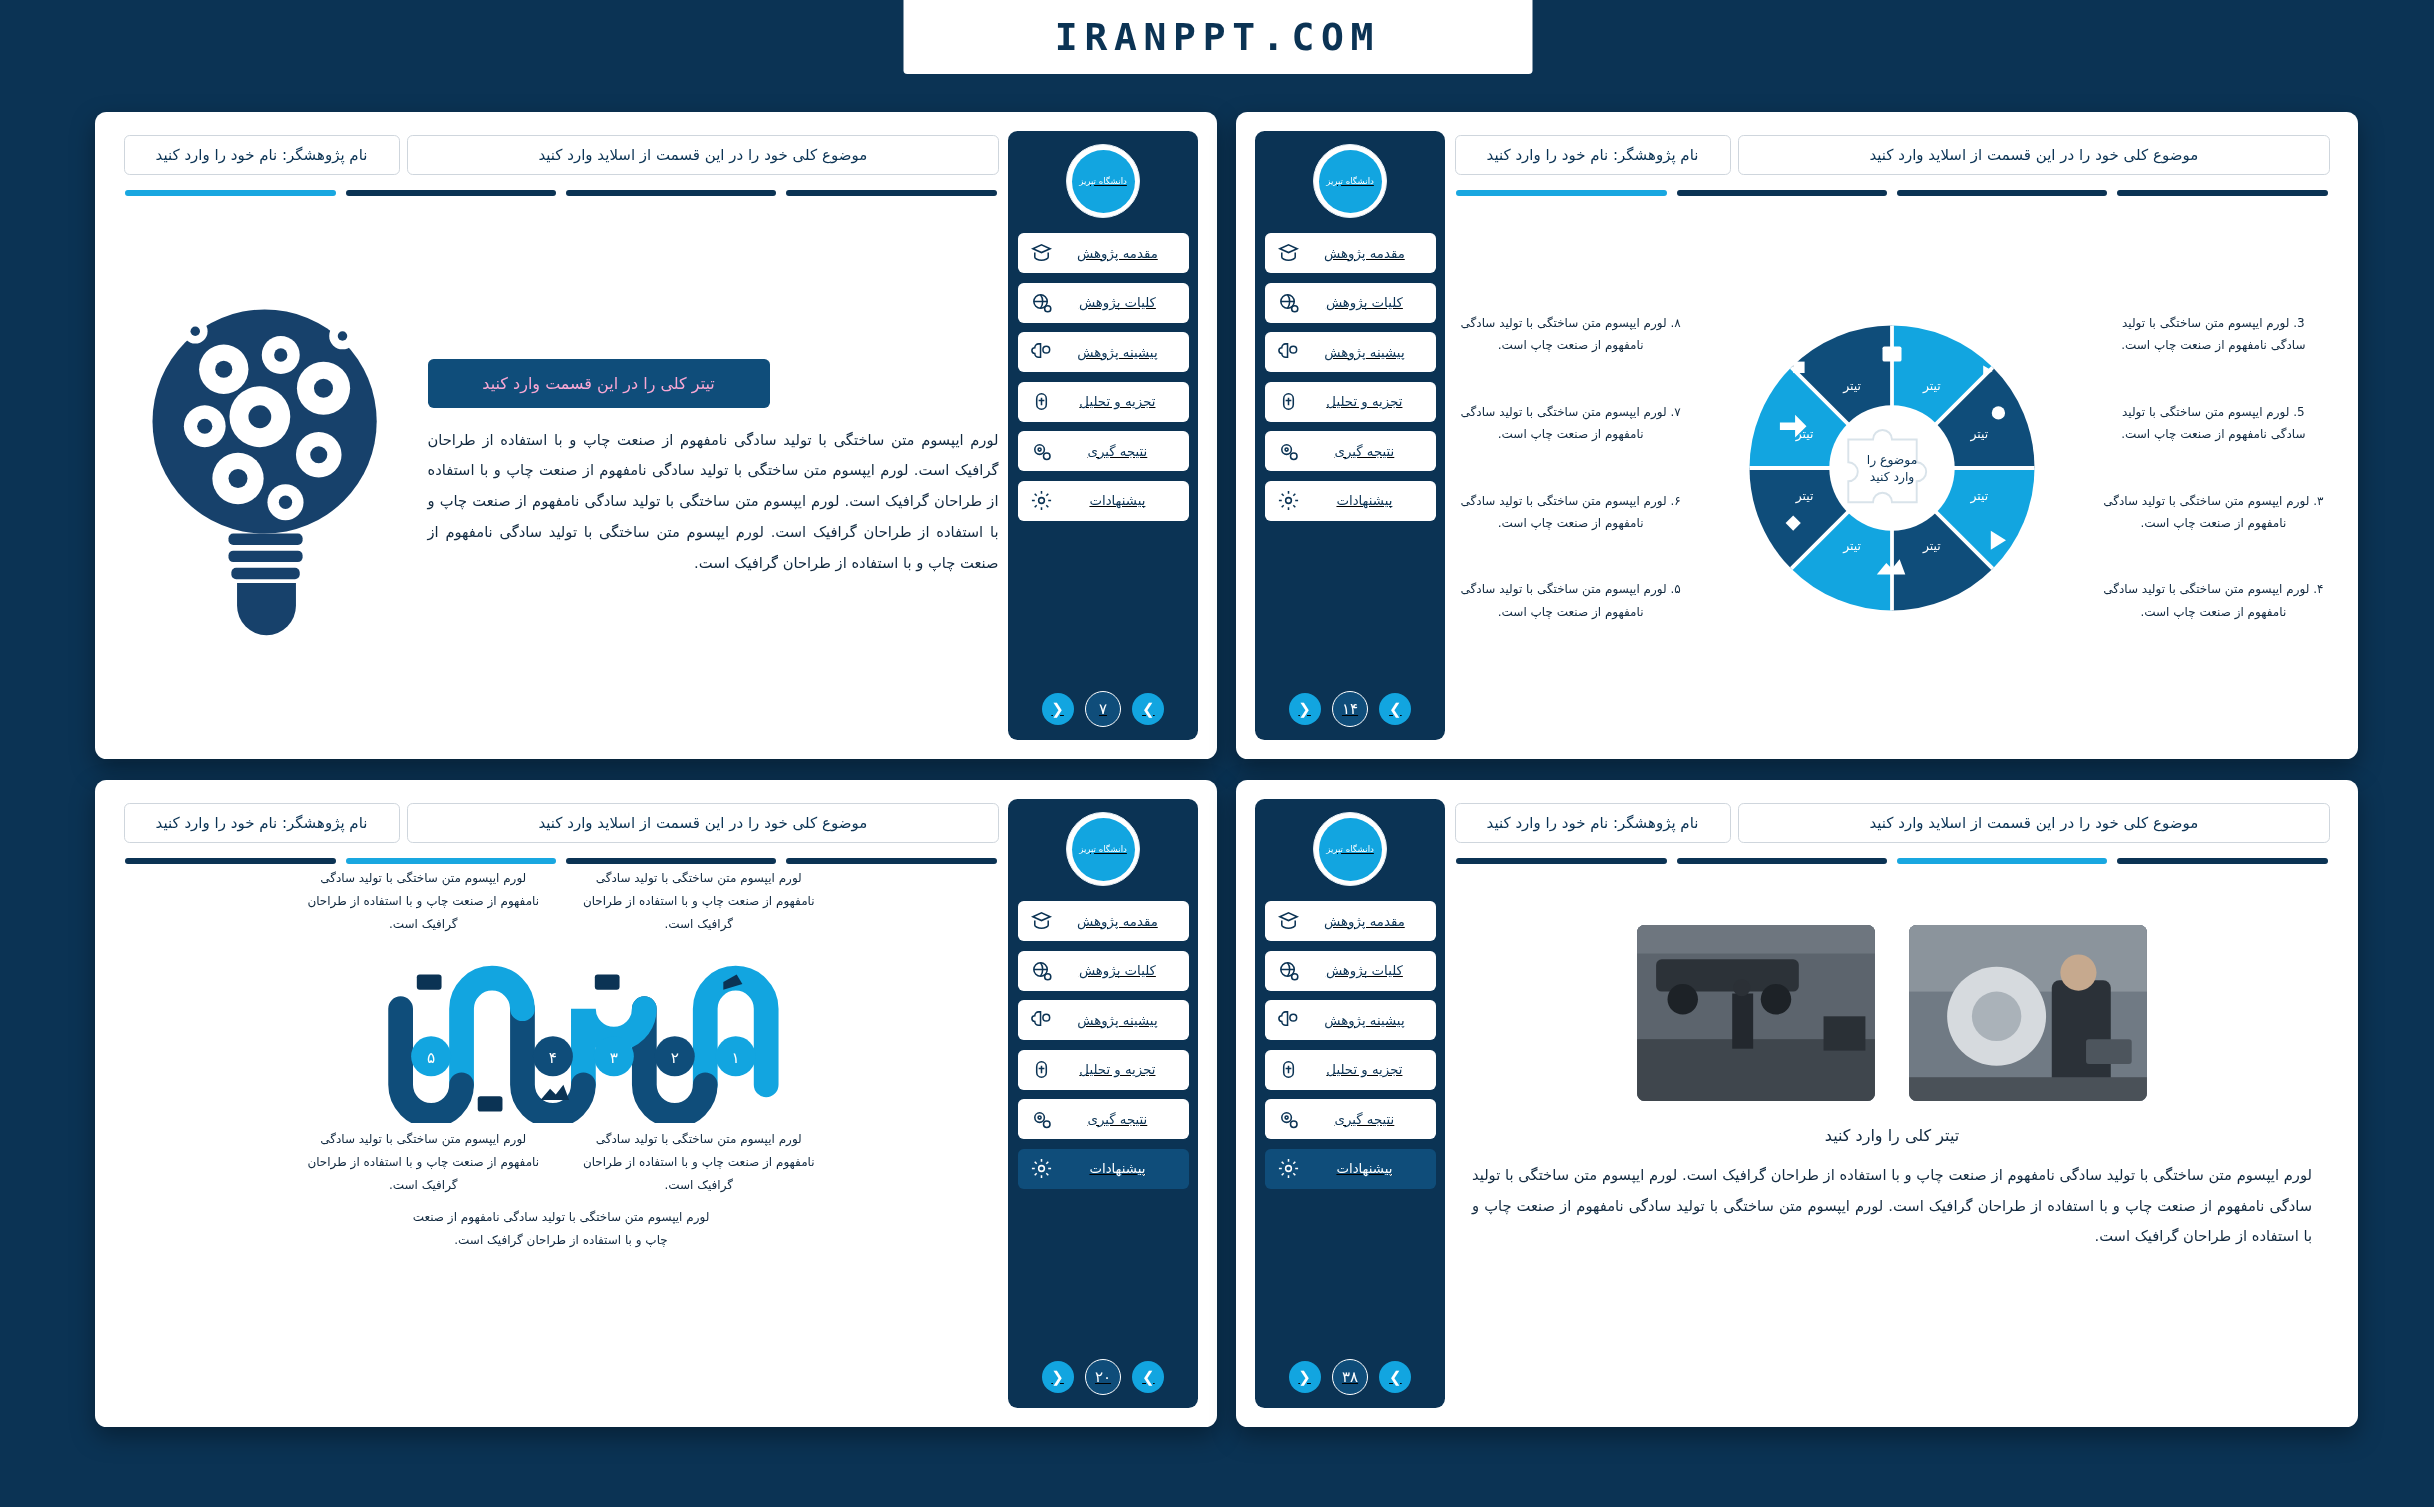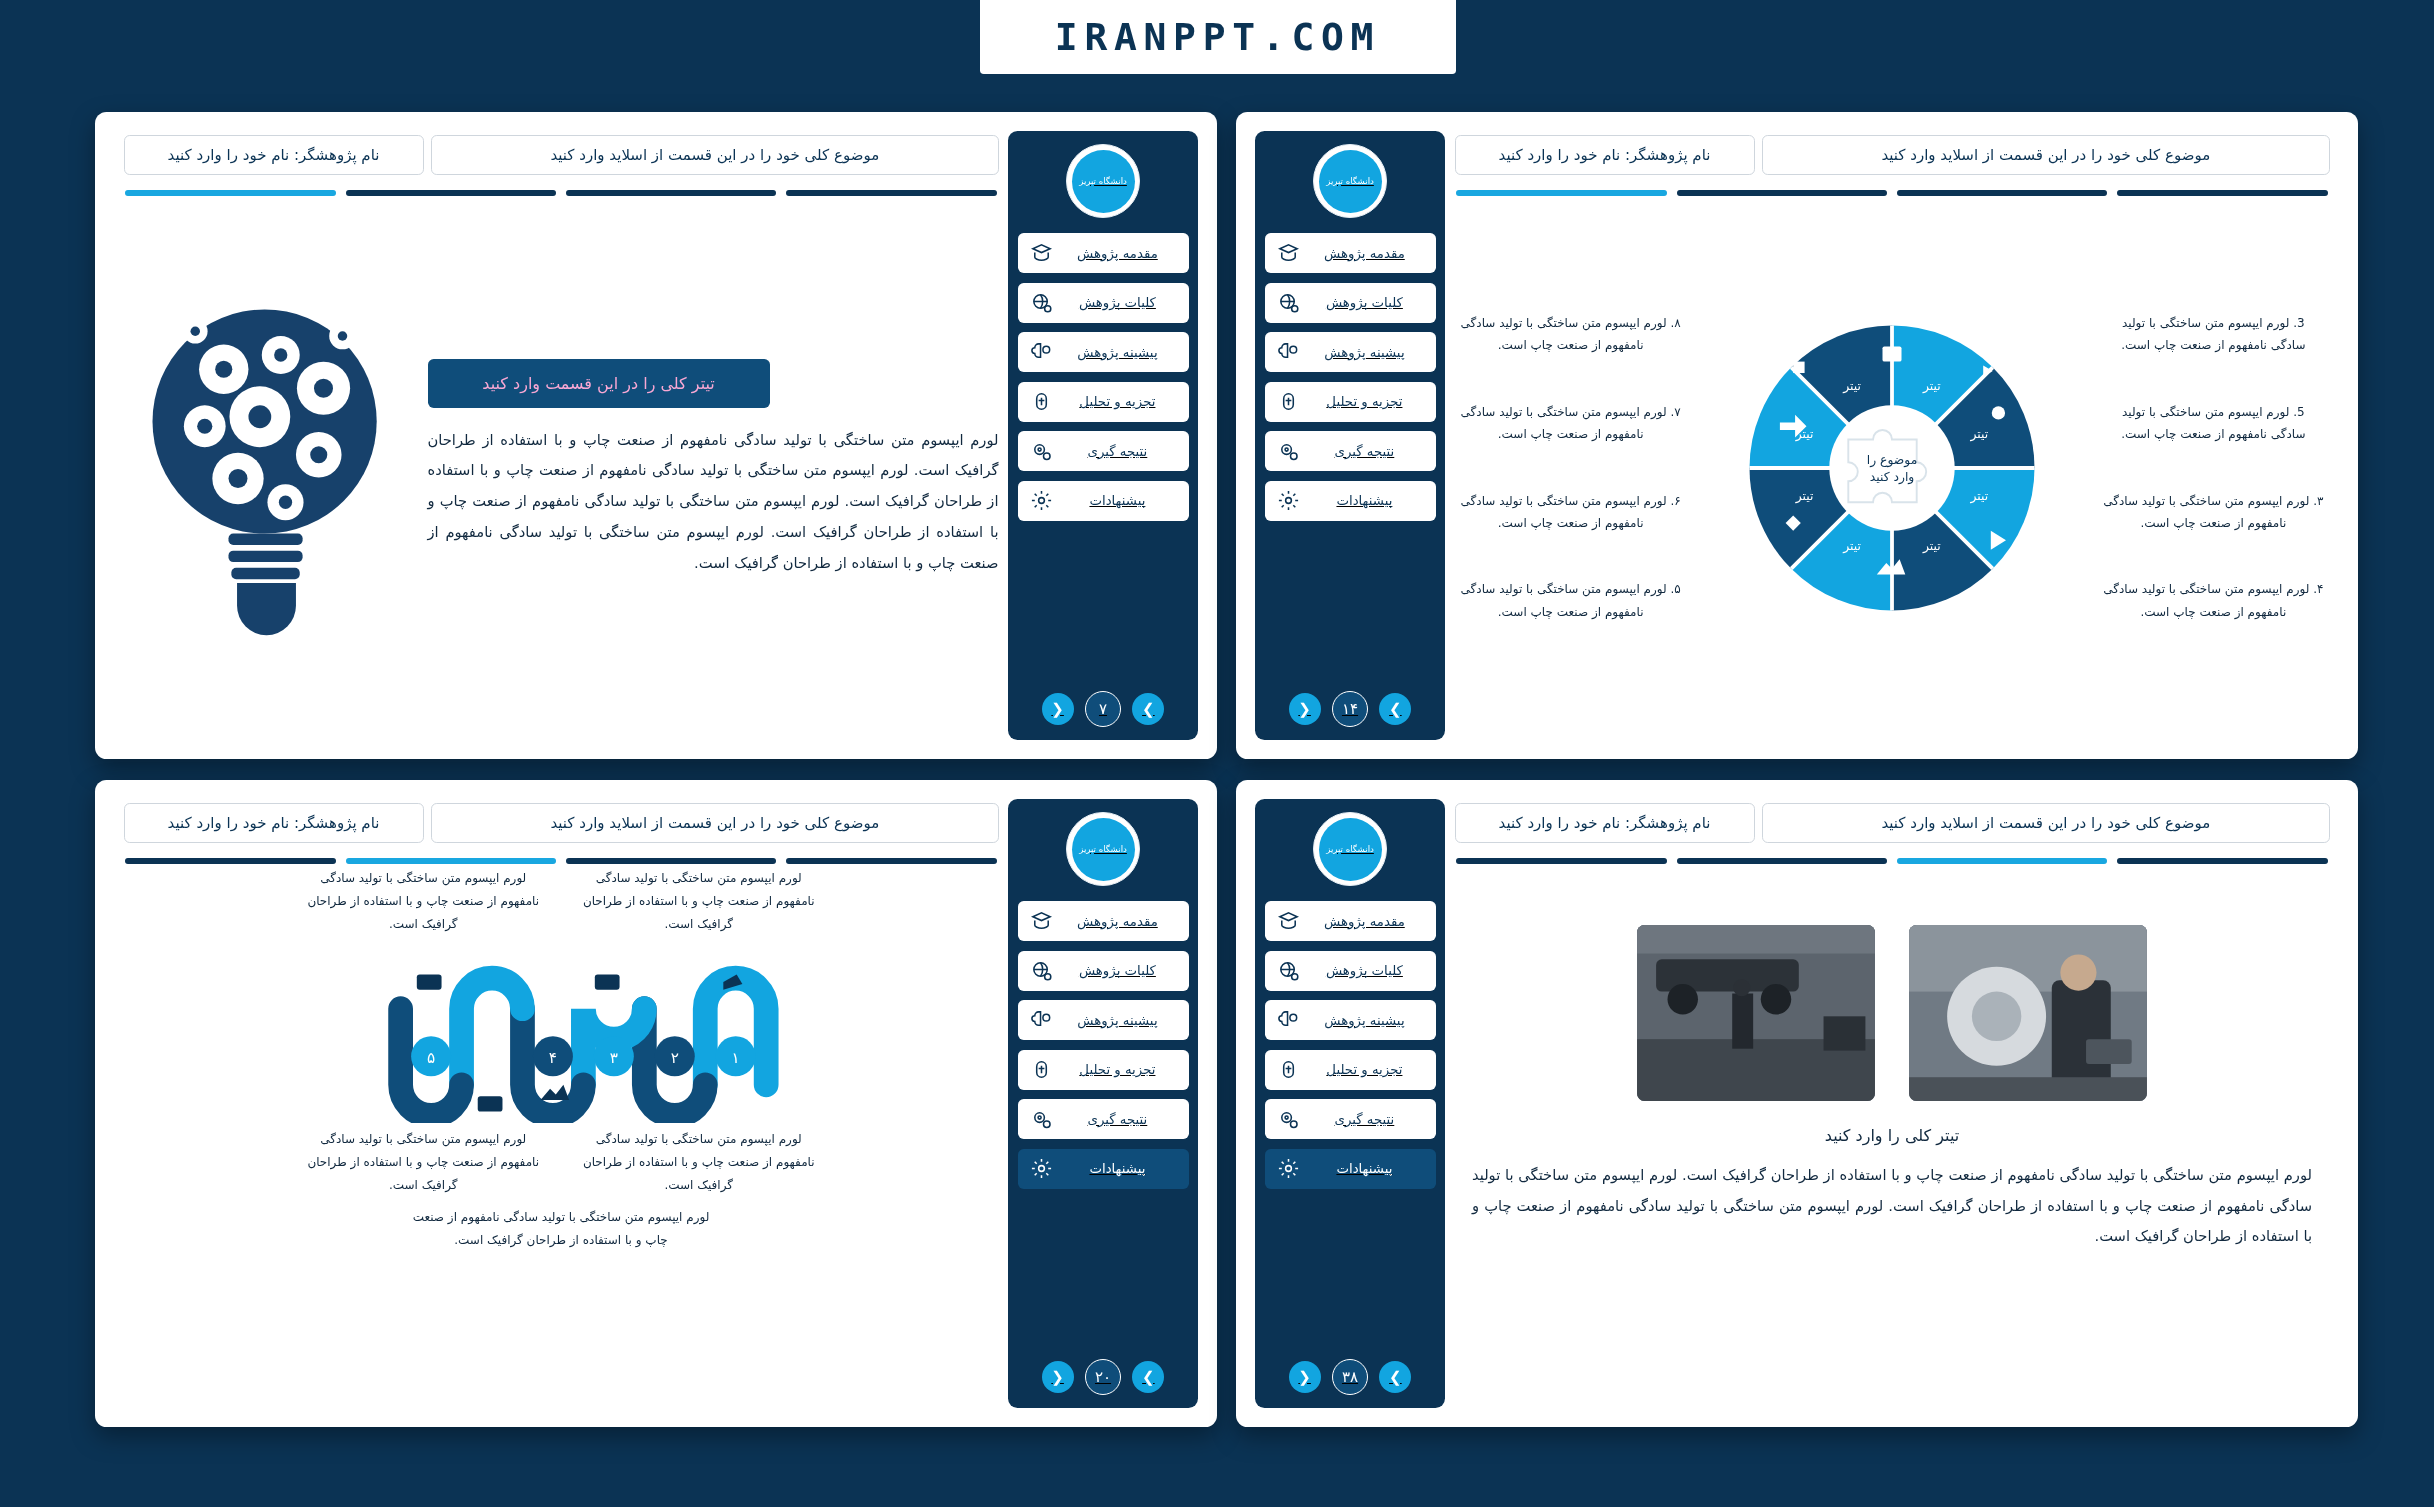--- a/index.html
+++ b/index.html
@@ -8,21 +8,21 @@
     background: #0b3354;
     font-family: "DejaVu Sans", sans-serif;
     overflow: hidden;
     position: relative;
   }
   
   .brand-bar {
     position: absolute;
     left: 50%; transform: translateX(-50%);
     top: 0;
-    width: 476px; height: 74px;
+    width: 629px; height: 74px;
     background: #ffffff;
     display: flex; align-items: center; justify-content: center;
     border-radius: 0 0 3.8px 3.8px;
   }
   .brand-text {
     font-family: "DejaVu Sans Mono", monospace;
     font-size: 38px;
     letter-spacing: 6.7px;
     color: #0b3354;
     font-weight: 700;
@@ -63,21 +63,21 @@
     border: 1.4px solid #cfd6dd;
     border-radius: 5.7px;
     display: flex; align-items: center; justify-content: center;
     padding: 0 17px;
     font-size: 15px;
     color: #0b3354;
     direction: rtl;
     white-space: nowrap;
   }
   .pill.title { flex: 1; }
-  .pill.author { width: 300px; }
+  .pill.author { width: 276px; }
 
   .rulebar {
     display: flex; gap: 9.5px; margin: 9.5px 1.9px 0 1.9px;
   }
   .rulebar span {
     height: 5.7px; border-radius: 2.9px; background: #0b3354; flex: 1;
   }
   .rulebar span.active { background: #19a7e0; }
 
   

